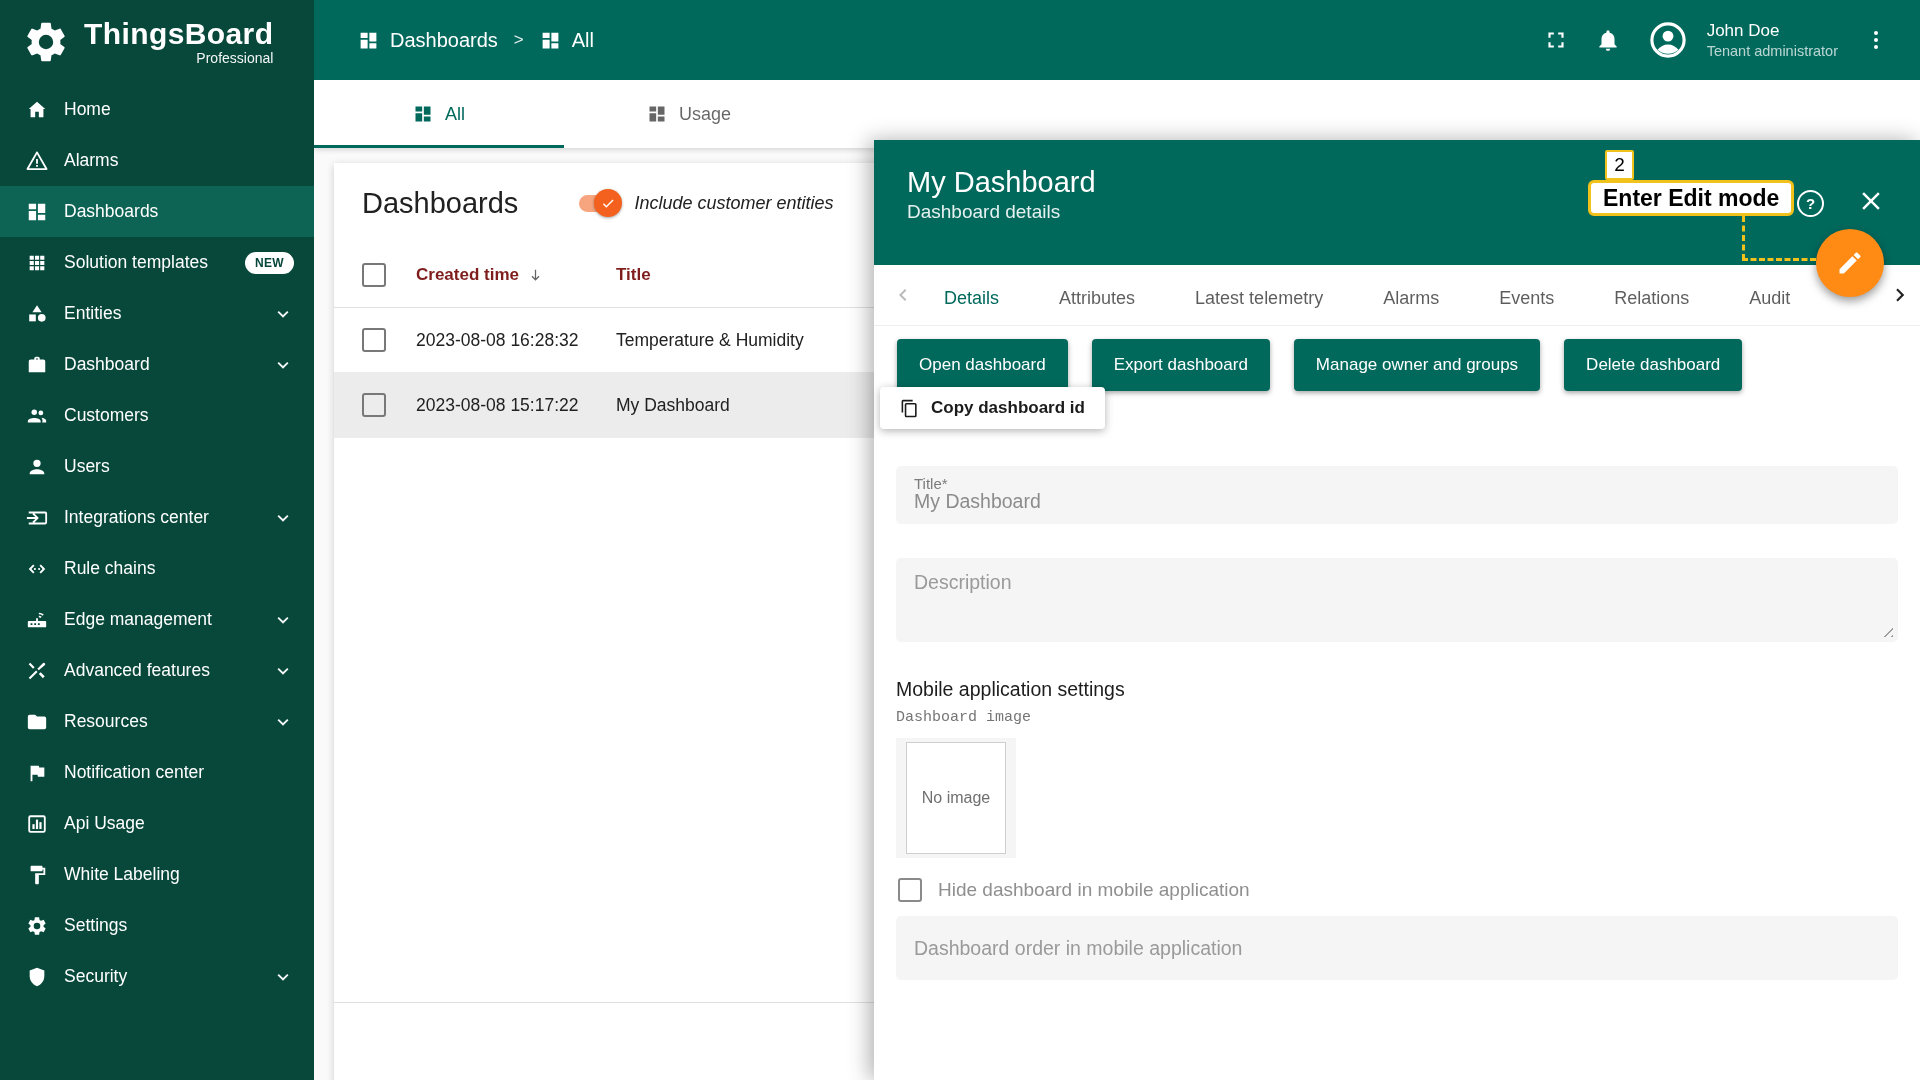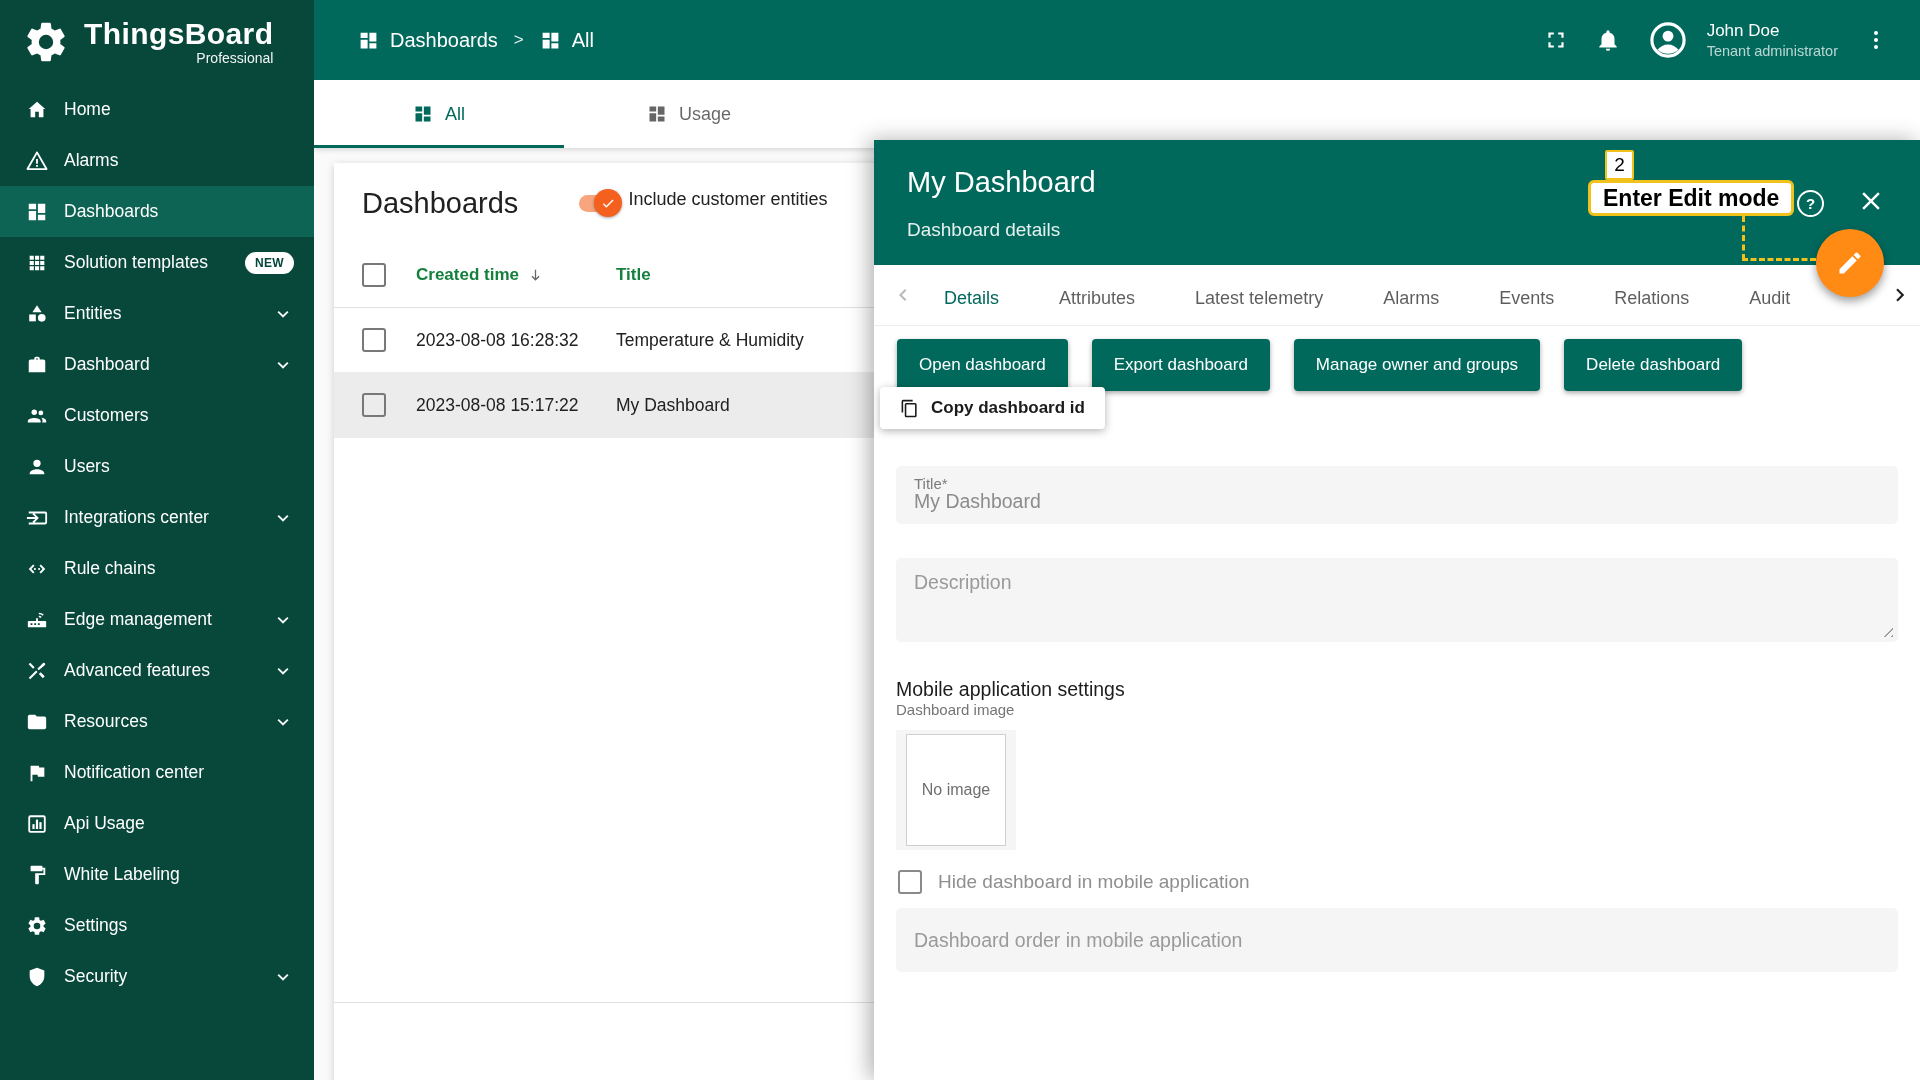--- a/index.html
+++ b/index.html
@@ -47,44 +47,44 @@
   .main-tab.active{color:#00695C;}
   .main-tab.active::after{content:"";position:absolute;left:0;right:0;bottom:0;height:3px;background:#00695C;}
 
   #content-bg{position:absolute;left:314px;top:148px;right:0;bottom:0;background:#FAFAFA;z-index:1;}
 
   
   #card{position:absolute;left:334px;top:163px;width:1000px;height:940px;background:#fff;
         box-shadow:0 2px 8px rgba(0,0,0,.18);z-index:2;}
   .card-header{display:flex;align-items:center;height:80px;padding:0 28px;}
   .card-title{font-size:29px;color:#212121;}
-  .toggle-wrap{display:flex;margin-left:56px;gap:6px;cursor:pointer;}
+  .toggle-wrap{display:flex;align-items:center;margin-left:56px;gap:12px;cursor:pointer;font-style:italic;}
   .toggle{position:relative;width:48px;height:28px;}
   .toggle-track{position:absolute;left:5px;right:1px;top:6px;height:17px;border-radius:9px;background:#F7A57F;}
   .toggle-knob{position:absolute;right:0;top:0;width:28px;height:28px;border-radius:50%;background:#F4611E;
                box-shadow:0 1px 3px rgba(0,0,0,.35);display:flex;align-items:center;justify-content:center;color:#fff;}
   .toggle-knob .icon{width:16px;height:16px;}
   .toggle-label{font-size:18px;color:#212121;}
   .thead{display:grid;grid-template-columns:82px 200px 1fr;align-items:center;height:64px;
-         border-bottom:1px solid #E0E0E0;color:#15803d;font-size:17px;font-weight:700;}
+         border-bottom:1px solid #E0E0E0;color:#7f1d1d;font-size:17px;font-weight:700;}
   .trow{display:grid;grid-template-columns:82px 200px 1fr;align-items:center;height:64px;
         border-bottom:1px solid #EDEDED;font-size:17.5px;color:#212121;cursor:pointer;}
   .trow.selected{background:#ECECEC;}
   .cb-cell{padding-left:28px;display:flex;}
   .checkbox{width:20px;height:20px;border:2.5px solid #787878;border-radius:3px;background:transparent;cursor:pointer;}
   .col-sort{display:flex;align-items:center;gap:8px;cursor:pointer;}
   .sort-arrow{width:17px;height:17px;color:#666;}
   .card-footer{position:absolute;left:0;right:0;top:839px;border-top:1px solid #E0E0E0;height:100px;}
 
   
   #panel{position:absolute;left:874px;top:140px;right:0;bottom:0;background:#fff;z-index:10;
          box-shadow:-5px 0 20px rgba(0,0,0,.3);}
   .panel-header{height:125px;background:#00695C;color:#fff;padding:26px 0 0 33px;box-sizing:border-box;position:relative;}
   .panel-title{font-size:29px;font-weight:500;}
-  .panel-sub{font-size:19px;margin-top:20px;opacity:.9;}
+  .panel-sub{font-size:19px;margin-top:2px;opacity:.9;}
   .help-btn{position:absolute;left:923px;top:50px;width:27px;height:27px;border:2px solid #fff;border-radius:50%;
             box-sizing:border-box;cursor:pointer;}
   .help-btn::after{content:"?";position:absolute;left:0;top:0;width:23px;height:23px;display:flex;
                    align-items:center;justify-content:center;font-size:15px;font-weight:700;color:#fff;}
   .close-btn{position:absolute;right:34px;top:46px;width:30px;height:30px;color:#fff;cursor:pointer;}
   .panel-tabs{height:60px;display:flex;align-items:center;position:relative;border-bottom:1px solid #EEE;overflow:hidden;}
   .ptab-chevron-left{width:24px;height:24px;margin-left:16px;color:#B9B9B9;flex:none;cursor:pointer;}
   .ptabs-strip{display:flex;height:100%;flex:1;overflow:hidden;margin-right:36px;}
   .ptab{padding:3px 30px;height:100%;display:flex;align-items:center;font-size:18px;font-weight:500;
         color:rgba(0,0,0,.64);position:relative;cursor:pointer;white-space:nowrap;}
@@ -103,21 +103,21 @@
   .field{background:#F5F5F5;border-radius:5px;position:relative;}
   .field-title{height:58px;}
   .field-label{position:absolute;top:9px;left:18px;font-size:15px;color:#7B7B7B;}
   .field-value{position:absolute;bottom:11px;left:18px;font-size:19.5px;color:#8C8C8C;}
   .field-desc{height:84px;margin-top:34px;}
   .field-ph{position:absolute;top:13px;left:18px;font-size:19.5px;color:#9A9A9A;}
   .resize-handle{position:absolute;right:5px;bottom:5px;width:12px;height:12px;
       background:repeating-linear-gradient(135deg,#9E9E9E 0 1.5px,transparent 1.5px 5px);
       clip-path:polygon(100% 0,100% 100%,0 100%);}
   .mobile-heading{margin-top:36px;font-size:19.5px;color:#1D1D1D;}
-  .image-label{font-size:15px;color:#757575;}
+  .image-label{margin-top:8px;font-size:15px;color:#757575;font-family:Liberation Mono, monospace;}
   .image-box{margin-top:12px;width:120px;height:120px;background:#F5F5F5;display:flex;align-items:center;justify-content:center;}
   .no-image{width:98px;height:110px;background:#fff;border:1px solid #CFCFCF;display:flex;align-items:center;
             justify-content:center;font-size:16px;color:#6F6F6F;}
   .hide-row{margin-top:20px;display:flex;align-items:center;gap:16px;padding-left:2px;}
   .hide-row .checkbox{border-color:#8A8A8A;}
   .hide-label{font-size:19px;color:#8F8F8F;}
   .field-order{height:64px;margin-top:14px;display:flex;align-items:center;padding-left:18px;
                font-size:19.5px;color:#9A9A9A;}
 
   

